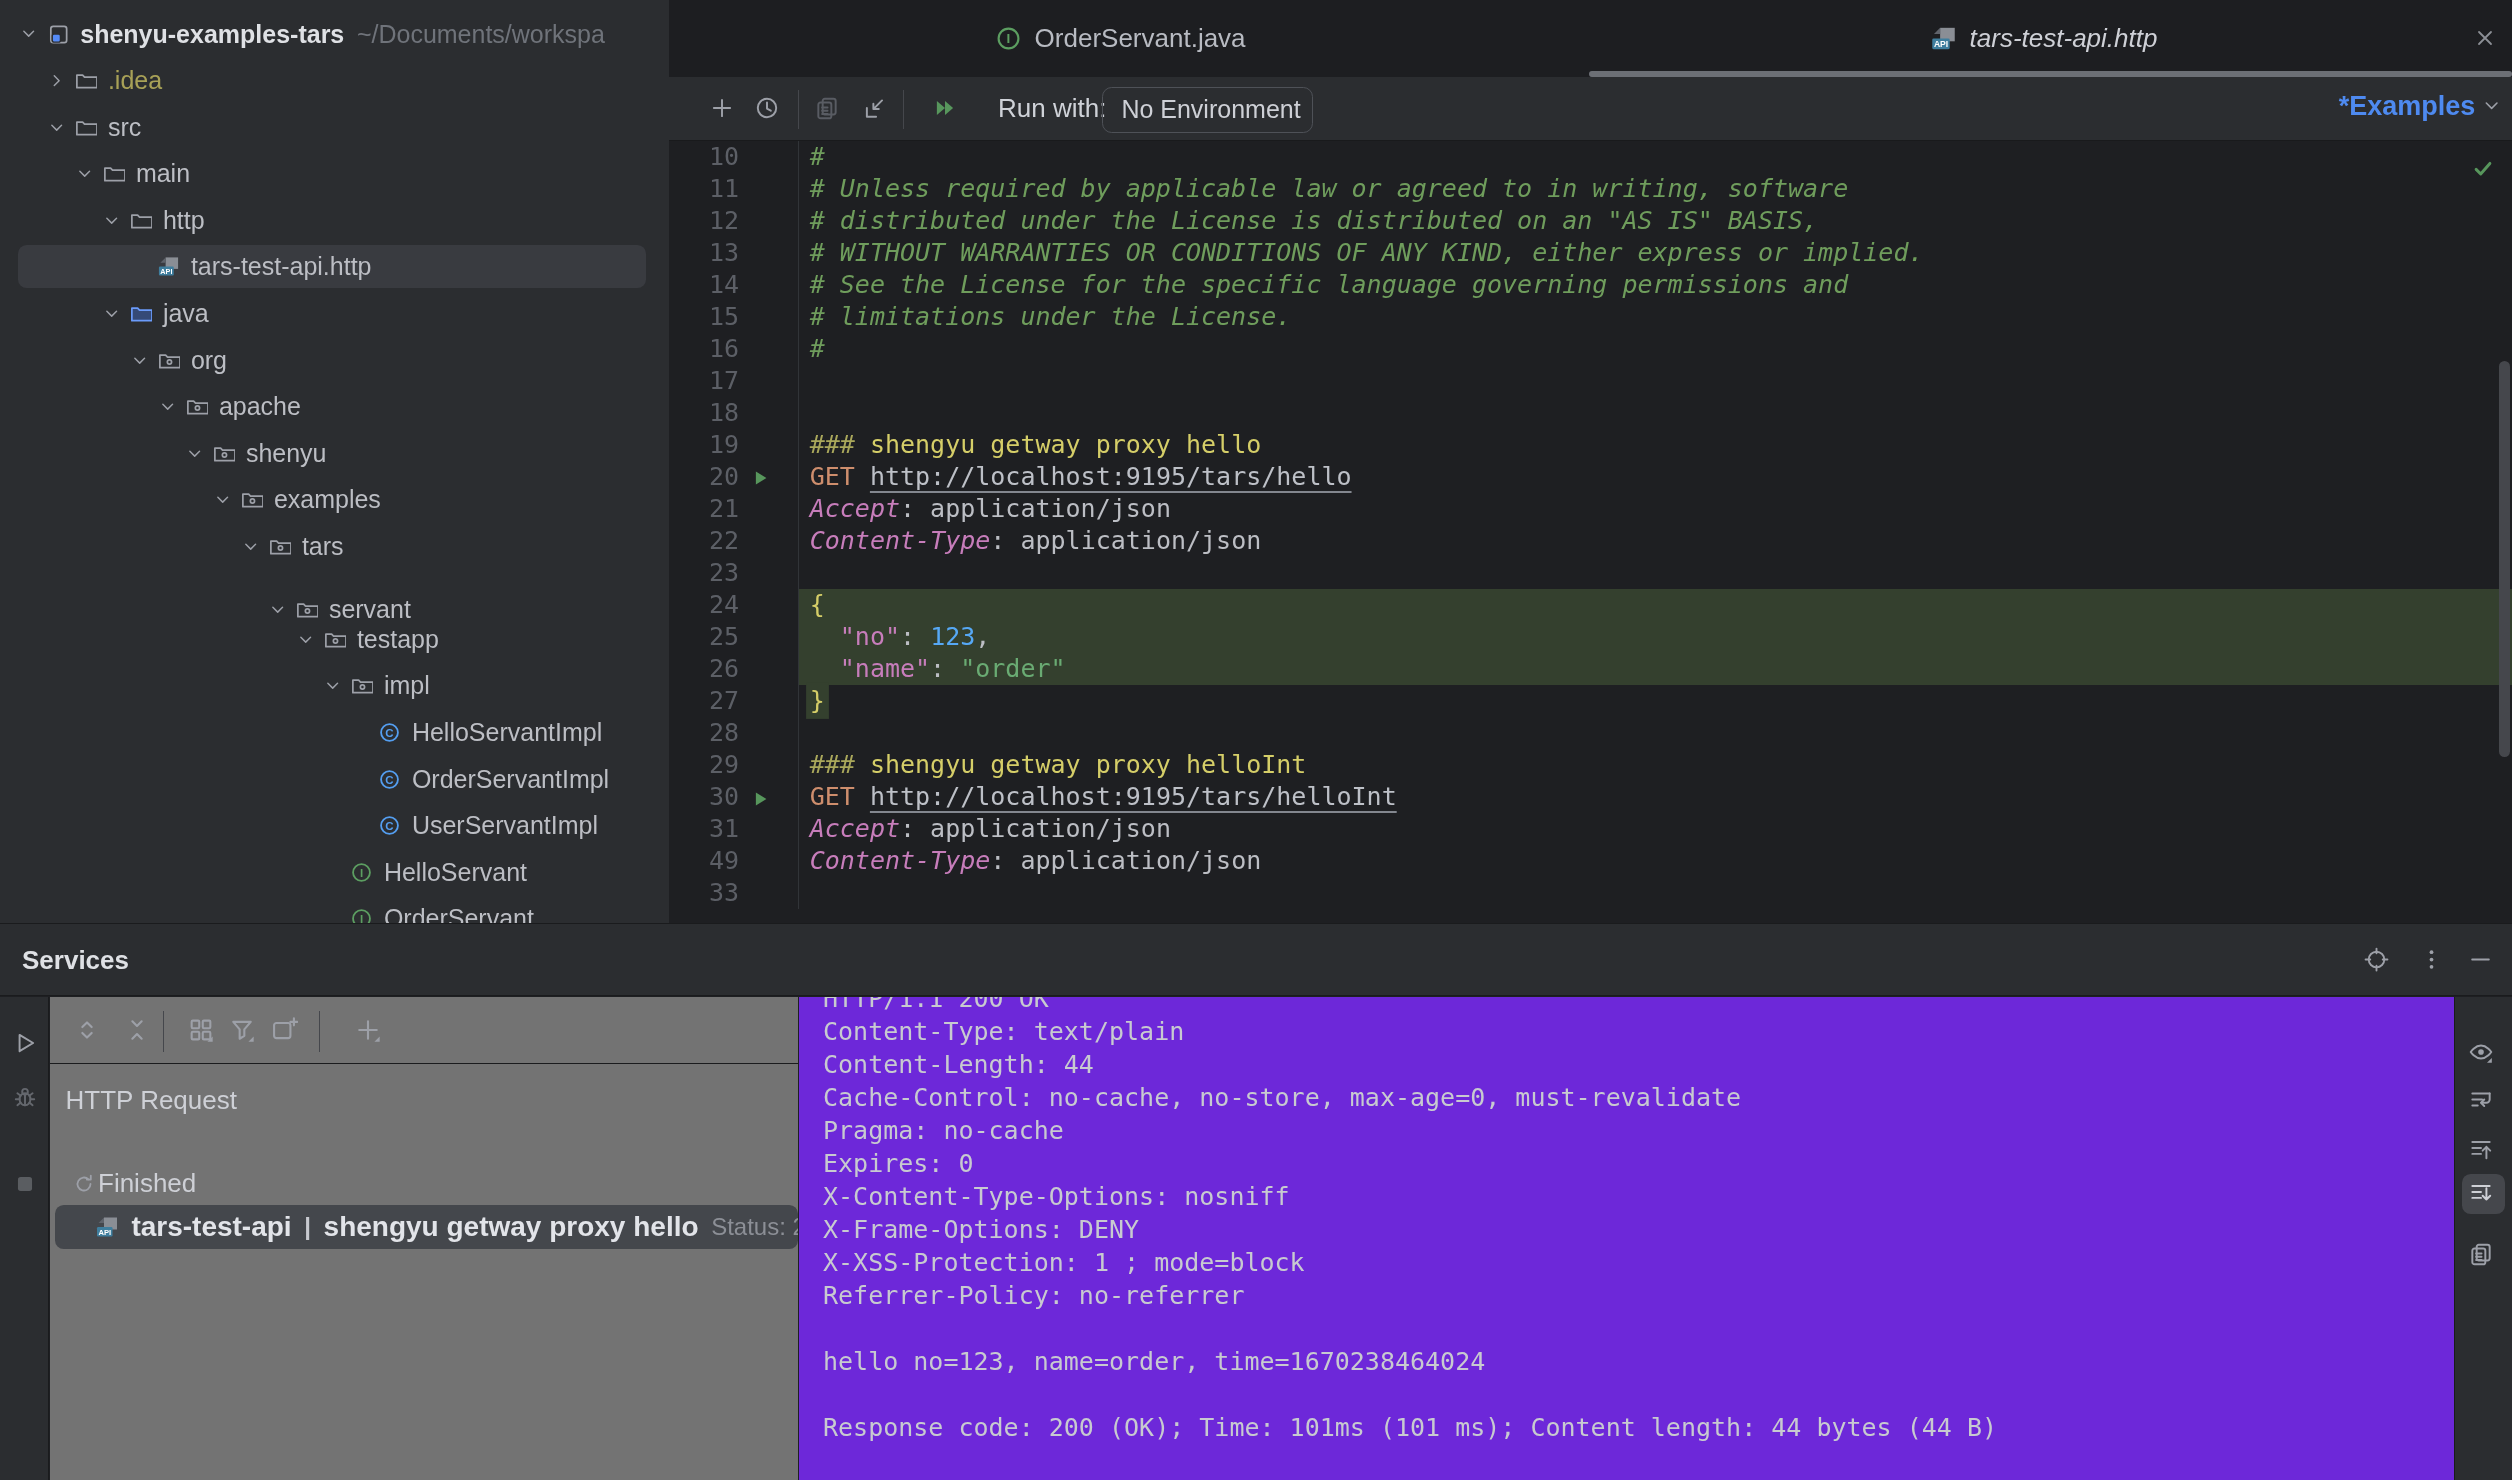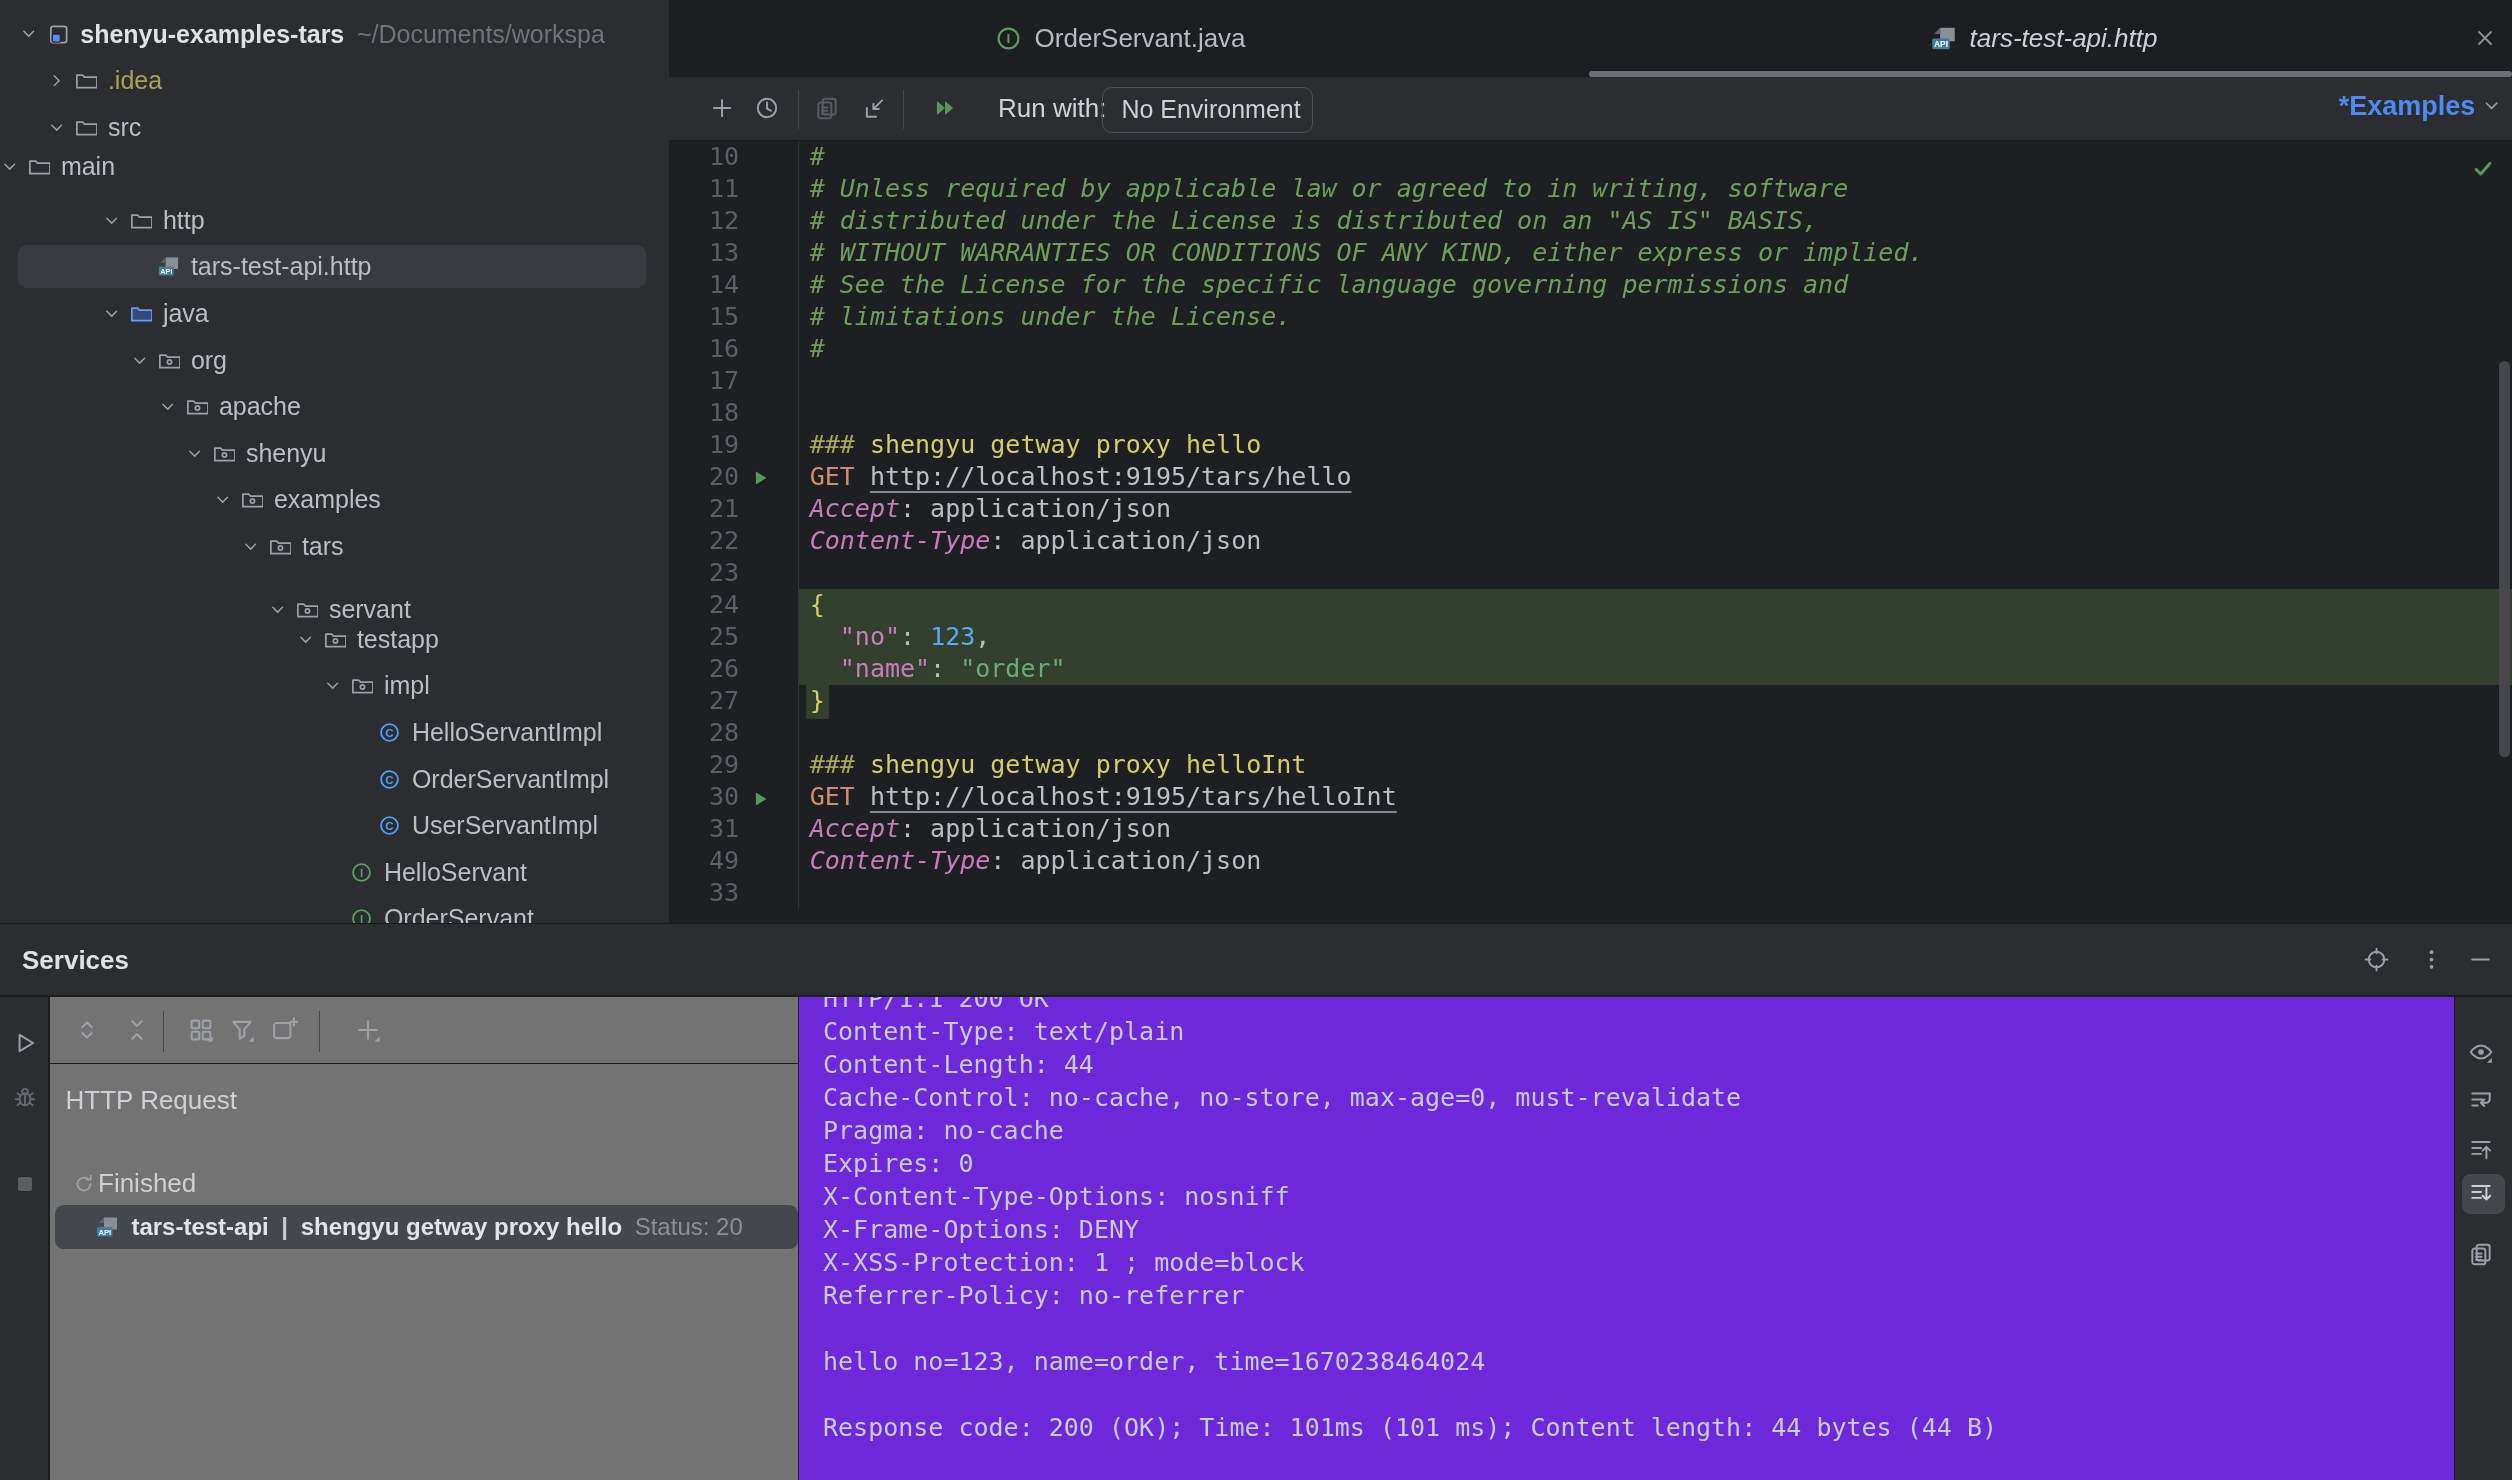--- a/index.html
+++ b/index.html
@@ -75,21 +75,21 @@
   #services-toolbar{position:absolute;left:0;top:0;width:100%;height:67px;border-bottom:1px solid #1a1b1d;box-sizing:border-box;}
   .stbi{position:absolute;top:19.4px;width:28px;height:28px;}
   .stsep{position:absolute;top:13.6px;width:1px;height:41px;background:#45474C;}
   .srow{position:absolute;display:flex;align-items:center;font-size:26px;color:#CED0D6;}
   #svc-root{left:15.5px;top:81px;height:45px;}
   #svc-finished{left:22px;top:164px;height:45px;gap:2px;}
   #svc-finished .icon{width:24px;height:24px;}
   #svc-selected{position:absolute;left:4.8px;top:208px;right:0;height:44px;background:#44474C;border-radius:8.7px;
                 display:flex;align-items:center;gap:12.6px;padding-left:40px;overflow:hidden;white-space:nowrap;box-sizing:border-box;}
   #svc-selected .ticon{width:24px;height:24px;margin:0;flex:none;}
-  #svc-selected .nm{font-weight:bold;font-size:24px;color:#E2E4E9;}
+  #svc-selected .nm{font-weight:bold;font-size:28px;color:#E2E4E9;}
   #svc-selected .sep{color:#C8CAD0;font-size:24px;font-weight:bold;}
   #svc-selected .st{color:#8C8F96;font-size:24px;}
 
   
   #console{position:absolute;left:799px;top:997px;width:1655px;height:483px;background:#6d28d9;overflow:hidden;}
   #console-inner{margin-top:-15.5px;padding-left:24px;font-family:"DejaVu Sans Mono",monospace;font-size:25px;line-height:33px;color:#C8CAD0;white-space:pre;}
 
   #right-strip{position:absolute;left:2454px;top:997px;width:58px;height:483px;background:#2b2d30;border-left:1px solid #1a1b1d;box-sizing:border-box;}
   .rsi{position:absolute;left:12.6px;width:26px;height:26px;}
   #rsi-active-bg{position:absolute;left:6.8px;top:177px;width:43px;height:40px;background:#45474C;border-radius:8.7px;}
@@ -136,21 +136,21 @@
               <polyline points="6 9 12 15 18 9"></polyline>
             </svg>
           </span>
           <span class="ticon icon">
             <svg viewBox="0 0 24 24" fill="none" stroke="currentColor" stroke-width="1.8" stroke-linecap="round" stroke-linejoin="round">
               <path d="M3 6.5h6l2 2h13v11H3z"></path>
             </svg>
           </span>
           <span class="tlabel">src</span>
         </div>
-        <div class="trow" style="top: 143px; ">
+        <div class="trow" style="top: 150px; padding-left: 75px;">
           <span class="chev icon">
             <svg viewBox="0 0 24 24" fill="none" stroke="currentColor" stroke-width="1.8" stroke-linecap="round" stroke-linejoin="round">
               <polyline points="6 9 12 15 18 9"></polyline>
             </svg>
           </span>
           <span class="ticon icon">
             <svg viewBox="0 0 24 24" fill="none" stroke="currentColor" stroke-width="1.8" stroke-linecap="round" stroke-linejoin="round">
               <path d="M3 6.5h6l2 2h13v11H3z"></path>
             </svg>
           </span>

